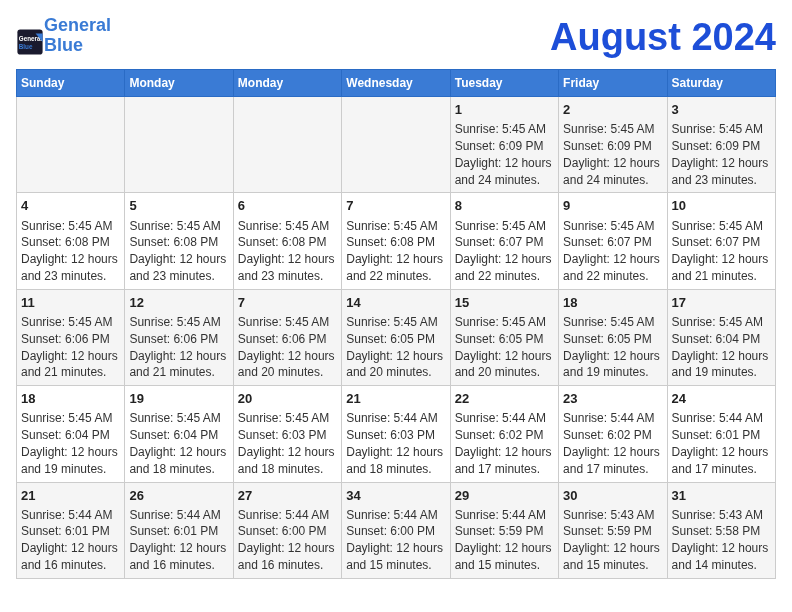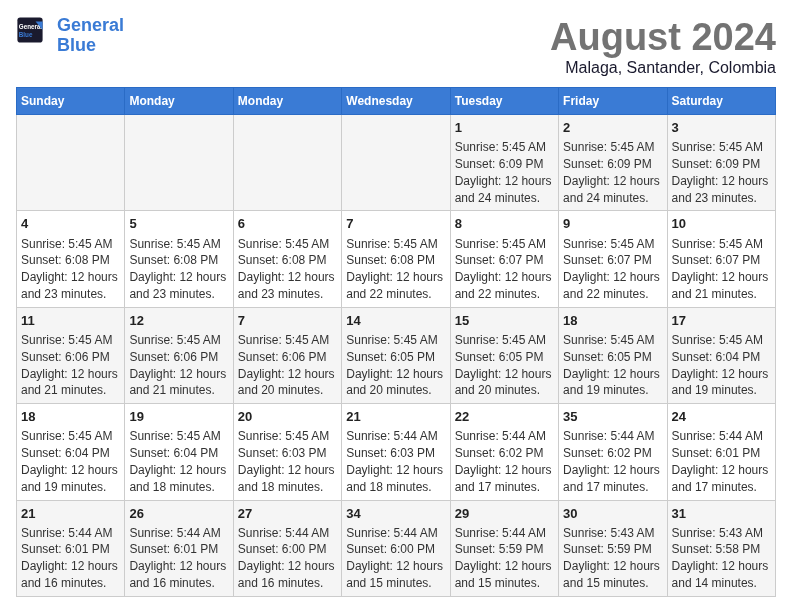--- a/index.html
+++ b/index.html
@@ -11,43 +11,43 @@
       padding: 16px;
     }
     .header-area {
       display: flex;
       justify-content: space-between;
       align-items: flex-start;
       margin-bottom: 10px;
     }
     .logo {
       display: flex;
-      align-items: flex-start;
-      gap: 13px;
+      align-items: flex-end;
+      gap: 0;
     }
     .logo-text {
       font-size: 18px;
       font-weight: bold;
       color: #1a1a2e;
       line-height: 1.1;
     }
     .logo-text span {
       color: #3a7bd5;
     }
     .logo-icon {
       width: 28px;
       height: 28px;
     }
     .title-area {
       text-align: right;
     }
     .main-title {
       font-size: 38px;
       font-weight: bold;
-      color: #737373;
+      color: #1d4ed8;
     }
     .subtitle {
       font-size: 16px;
       color: #1a1a2e;
       font-weight: normal;
     }
     table {
       width: 100%;
       border-collapse: collapse;
       font-size: 11px;
@@ -98,21 +98,20 @@
       <polygon points="28,8 38,8 38,20" fill="#3a7bd5"></polygon>
     </svg>
     <div>
       <div class="logo-text">
         <span>General</span><br><span style="color:#3a7bd5">Blue</span>
       </div>
     </div>
   </div>
   <div class="title-area">
     <div class="main-title">August 2024</div>
-    <div class="subtitle">Malaga, Santander, Colombia</div>
   </div>
 </div>
 
 <table>
   <thead>
     <tr>
     <th>Sunday</th>
         <th>Monday</th>
         <th>Monday</th>
         <th>Wednesday</th>
@@ -281,21 +280,21 @@
 and 18 minutes.</div>
         </td>
         <td>
           <span class="day-number">22</span>
           <div class="day-info" style="white-space: pre-line;">Sunrise: 5:44 AM
 Sunset: 6:02 PM
 Daylight: 12 hours
 and 17 minutes.</div>
         </td>
         <td>
-          <span class="day-number">35</span>
+          <span class="day-number">23</span>
           <div class="day-info" style="white-space: pre-line;">Sunrise: 5:44 AM
 Sunset: 6:02 PM
 Daylight: 12 hours
 and 17 minutes.</div>
         </td>
         <td>
           <span class="day-number">24</span>
           <div class="day-info" style="white-space: pre-line;">Sunrise: 5:44 AM
 Sunset: 6:01 PM
 Daylight: 12 hours

